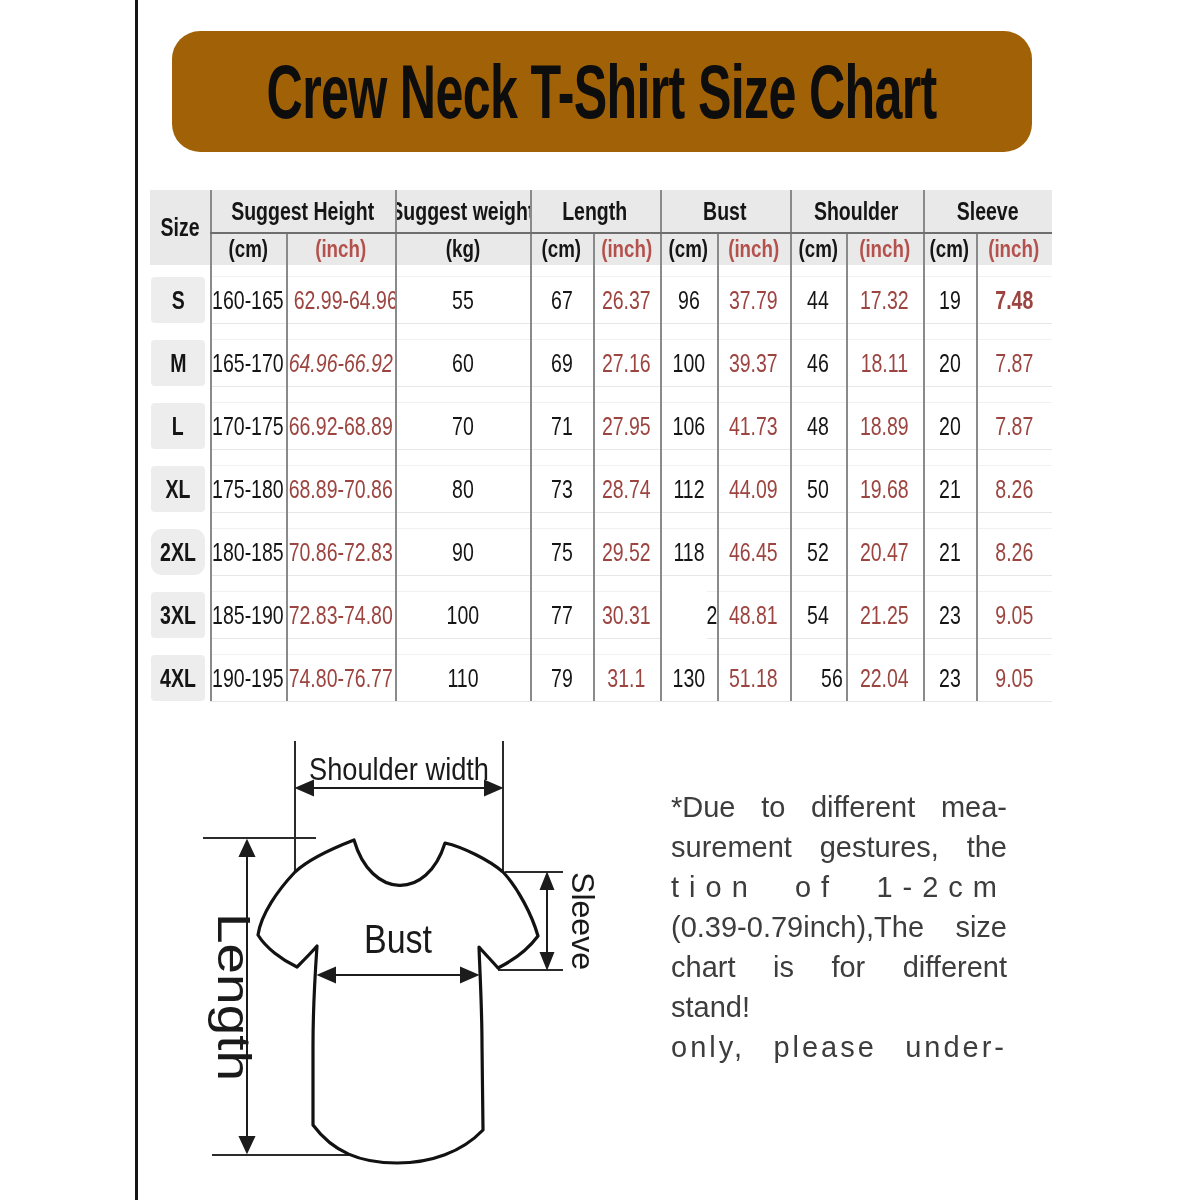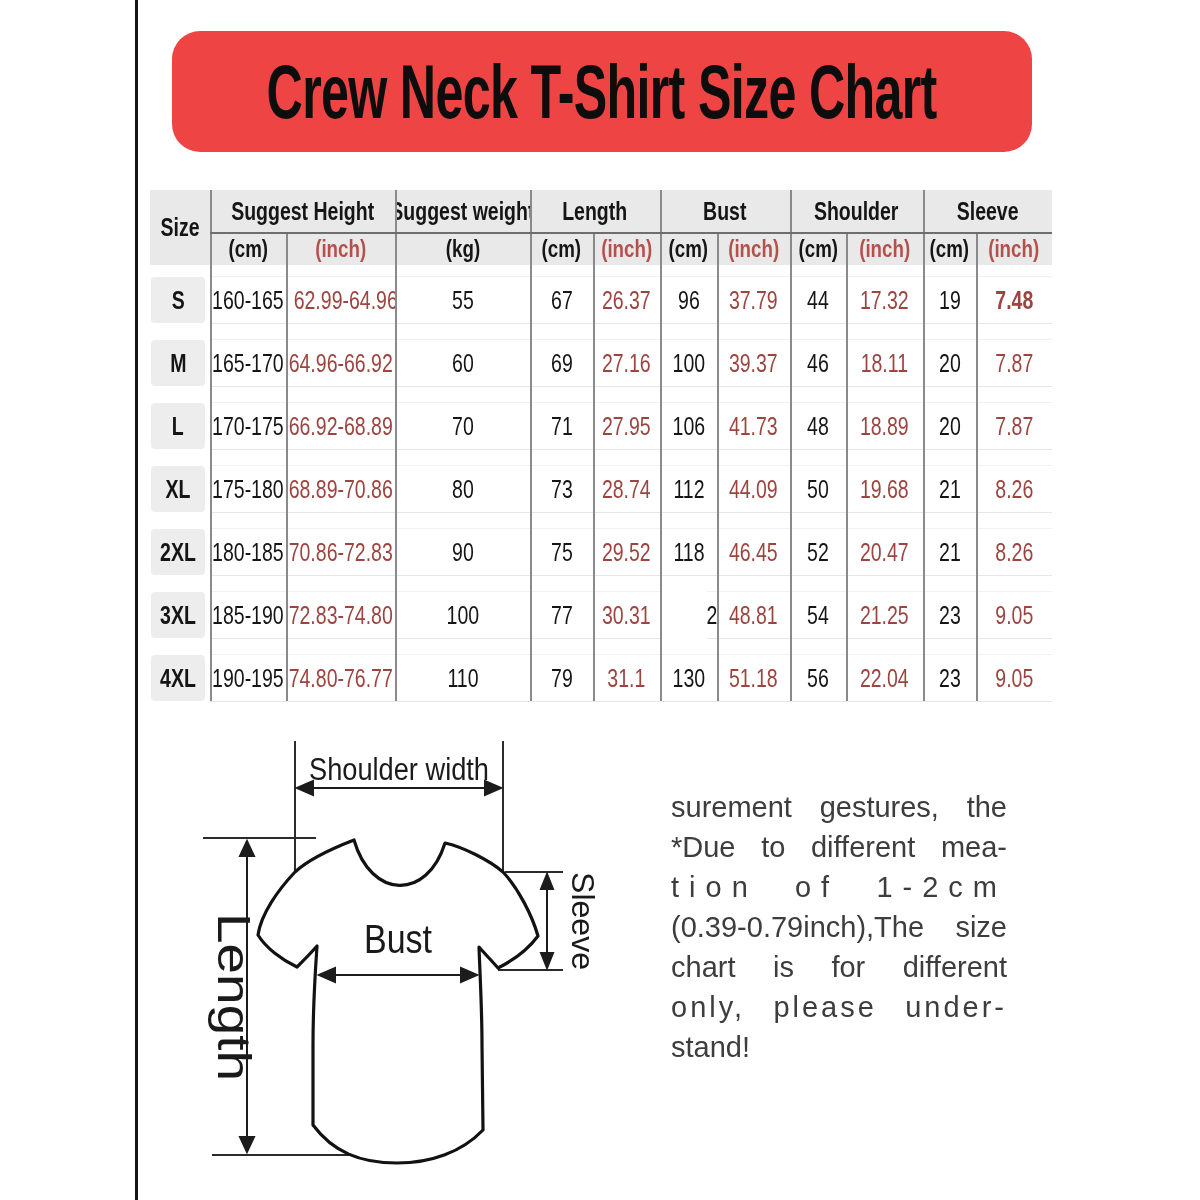--- a/index.html
+++ b/index.html
@@ -7,21 +7,21 @@
     width:1200px;height:1200px;position:relative;overflow:hidden;
     background:#ffffff;font-family:"Liberation Sans","DejaVu Sans",sans-serif;
     color:#151515;
   }
   
   .edge-line{position:absolute;left:135px;top:0;width:3px;height:1200px;background:#161616;}
 
   
   .banner{
     position:absolute;left:172px;top:31px;width:860px;height:121px;
-    background:#ef4444;border-radius:28px;
+    background:#a16207;border-radius:28px;
     display:flex;align-items:center;justify-content:center;
   }
   .banner .title{
     font-size:76px;font-weight:700;color:#0d0d0d;white-space:nowrap;
     transform:scaleX(0.66);transform-origin:center;letter-spacing:-1px;
   }
 
   
   .size-table{
     position:absolute;left:150px;top:190px;width:902px;height:511px;
@@ -165,21 +165,21 @@
     </div>
     <div class="dcell inch" style="grid-area: 4 / 12; font-weight: bold;">
       <span class="cnd">7.48</span>
     </div>
     <div class="dcell size-cell" style="grid-area: 6 / 1;">
       <span class="cnd">M</span>
     </div>
     <div class="dcell" style="grid-area: 6 / 2;">
       <span class="cnd">165-170</span>
     </div>
-    <div class="dcell inch" style="grid-area: 6 / 3;">
+    <div class="dcell inch" style="grid-area: 6 / 3; font-style: italic;">
       <span class="cnd">64.96-66.92</span>
     </div>
     <div class="dcell" style="grid-area: 6 / 4;">
       <span class="cnd">60</span>
     </div>
     <div class="dcell" style="grid-area: 6 / 5;">
       <span class="cnd">69</span>
     </div>
     <div class="dcell inch" style="grid-area: 6 / 6;">
       <span class="cnd">27.16</span>
@@ -267,21 +267,21 @@
     </div>
     <div class="dcell inch" style="grid-area: 10 / 10;">
       <span class="cnd">19.68</span>
     </div>
     <div class="dcell" style="grid-area: 10 / 11;">
       <span class="cnd">21</span>
     </div>
     <div class="dcell inch" style="grid-area: 10 / 12;">
       <span class="cnd">8.26</span>
     </div>
-    <div class="dcell size-cell" style="grid-area: 12 / 1;">
+    <div class="dcell size-cell" style="grid-area: 12 / 1; border-radius: 11px;">
       <span class="cnd">2XL</span>
     </div>
     <div class="dcell" style="grid-area: 12 / 2;">
       <span class="cnd">180-185</span>
     </div>
     <div class="dcell inch" style="grid-area: 12 / 3;">
       <span class="cnd">70.86-72.83</span>
     </div>
     <div class="dcell" style="grid-area: 12 / 4;">
       <span class="cnd">90</span>
@@ -363,21 +363,21 @@
     </div>
     <div class="dcell inch" style="grid-area: 16 / 6;">
       <span class="cnd">31.1</span>
     </div>
     <div class="dcell" style="grid-area: 16 / 7;">
       <span class="cnd">130</span>
     </div>
     <div class="dcell inch" style="grid-area: 16 / 8;">
       <span class="cnd">51.18</span>
     </div>
-    <div class="dcell" style="grid-area: 16 / 9;">
+    <div class="dcell" style="grid-area: 16 / 9; justify-content: flex-end;">
       <span class="cnd">56</span>
     </div>
     <div class="dcell inch" style="grid-area: 16 / 10;">
       <span class="cnd">22.04</span>
     </div>
     <div class="dcell" style="grid-area: 16 / 11;">
       <span class="cnd">23</span>
     </div>
     <div class="dcell inch" style="grid-area: 16 / 12;">
       <span class="cnd">9.05</span>
@@ -449,20 +449,20 @@
     </g>
   </g>
 
   <text x="399" y="780" text-anchor="middle" font-size="31" textLength="180" lengthAdjust="spacingAndGlyphs">Shoulder width</text>
   <text x="218" y="997" text-anchor="middle" font-size="46" transform="rotate(90 218 997)" textLength="168" lengthAdjust="spacingAndGlyphs">Length</text>
   <text x="398" y="953" text-anchor="middle" font-size="40" textLength="68" lengthAdjust="spacingAndGlyphs">Bust</text>
   <text x="572" y="921" text-anchor="middle" font-size="32" transform="rotate(90 572 921)">Sleeve</text>
 </svg>
 
 <div class="disclaimer" id="disclaimer">
+    <div class="dline l1">*Due to different mea-</div>
     <div class="dline l2">surement gestures, the</div>
-    <div class="dline l1">*Due to different mea-</div>
     <div class="dline l4">tion of 1-2cm</div>
     <div class="dline l5">(0.39-0.79inch),The size</div>
     <div class="dline l6">chart is for different</div>
+    <div class="dline l8 last">stand!</div>
     <div class="dline l7">only, please under-</div>
-    <div class="dline l8 last">stand!</div>
   </div>
 
 </body></html>

